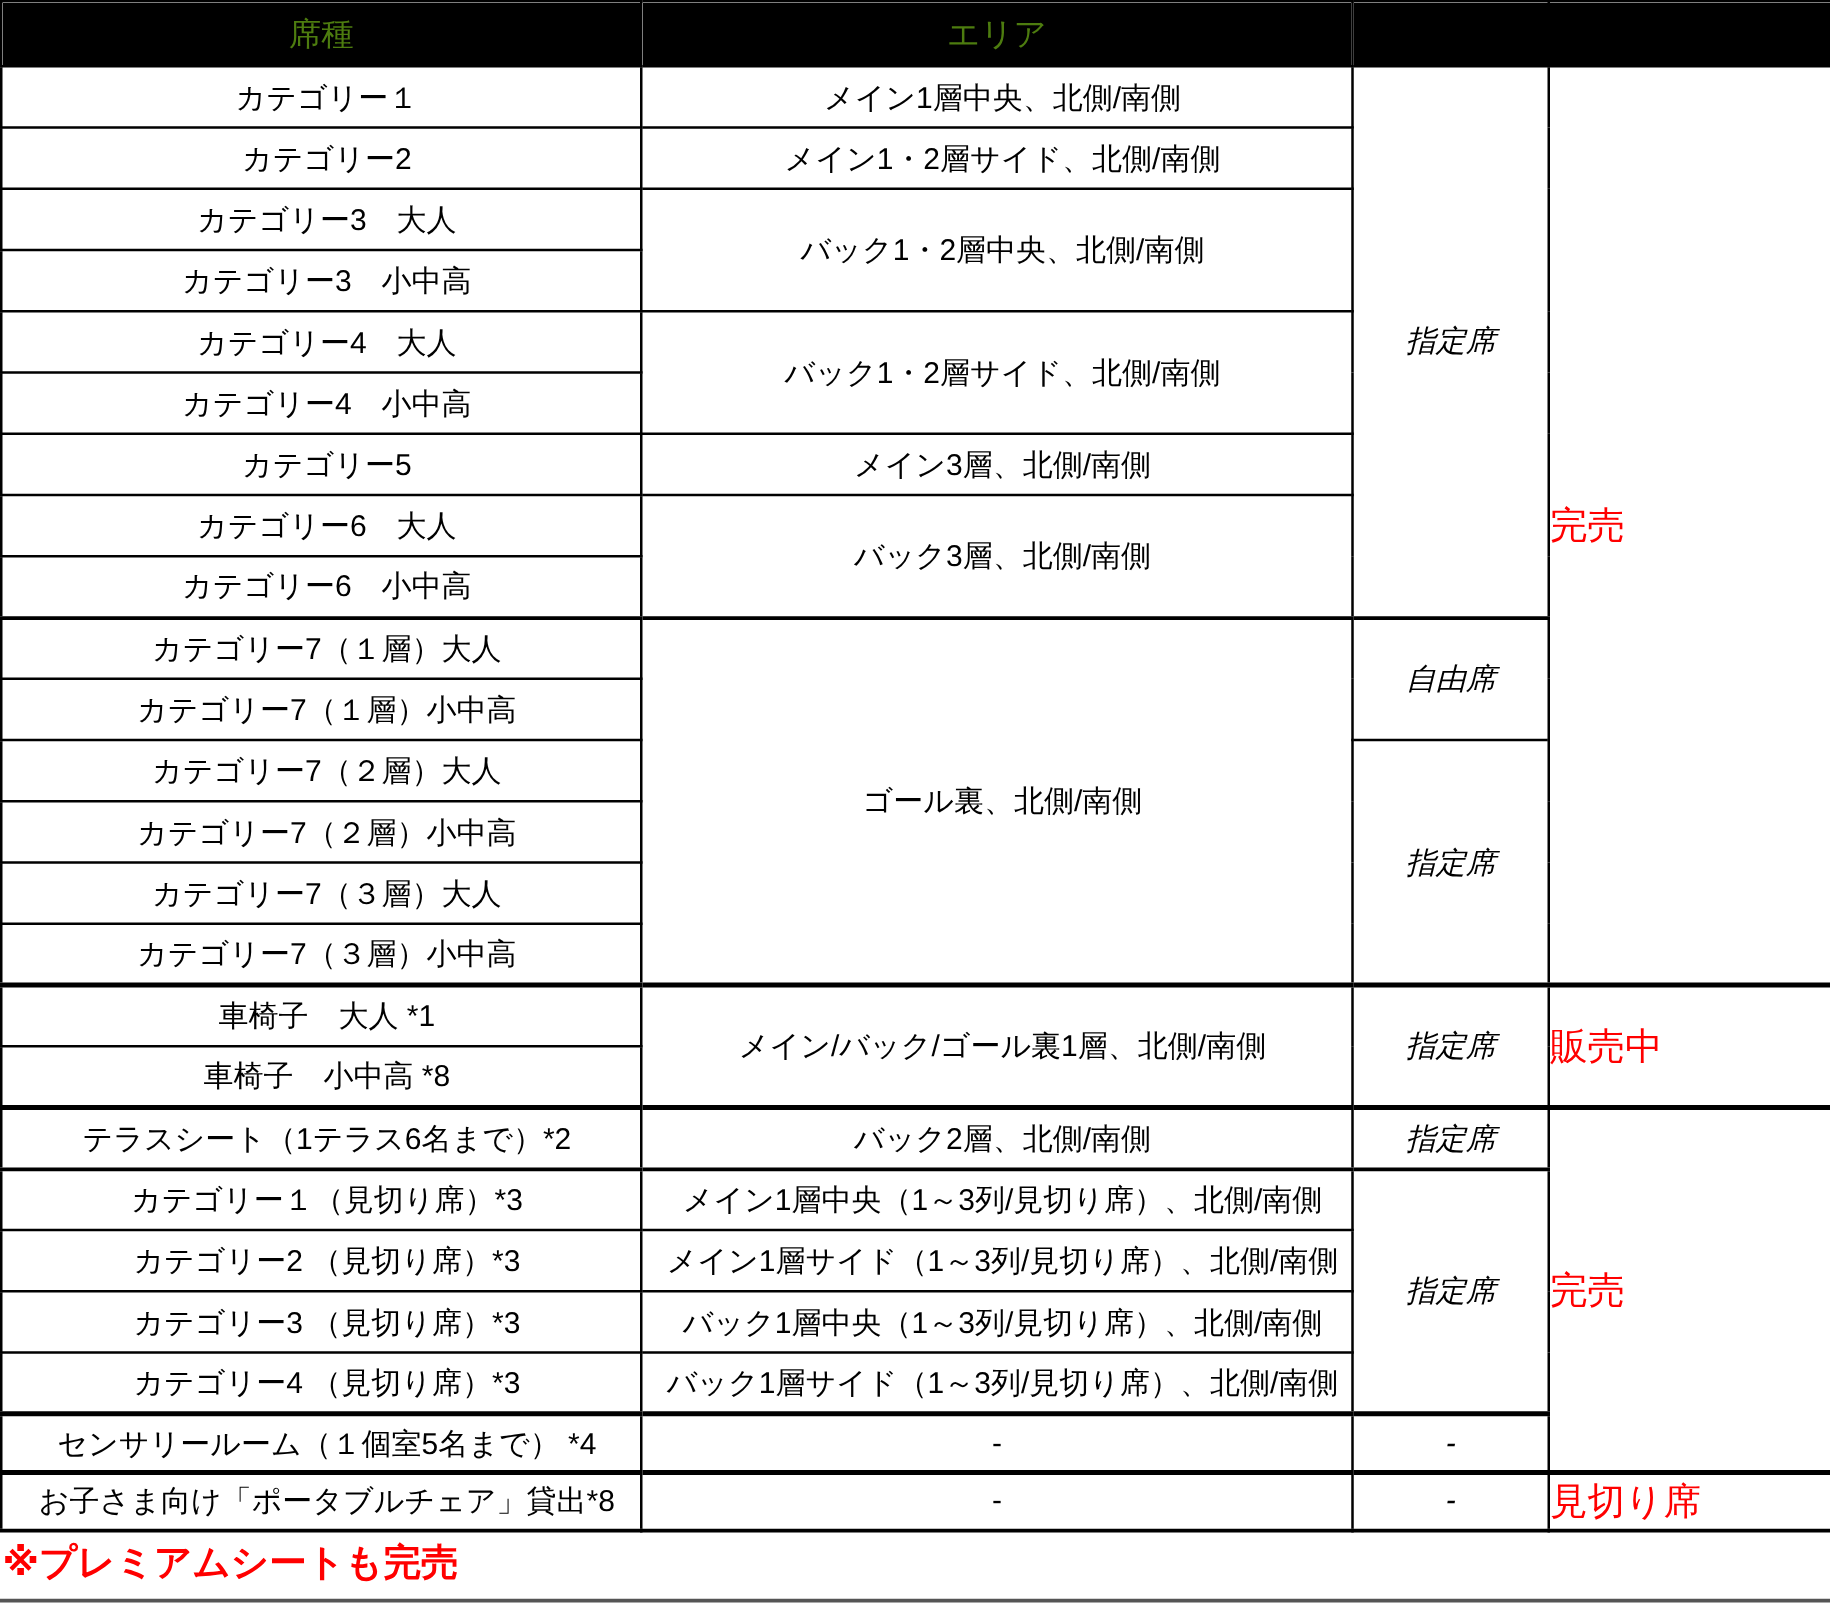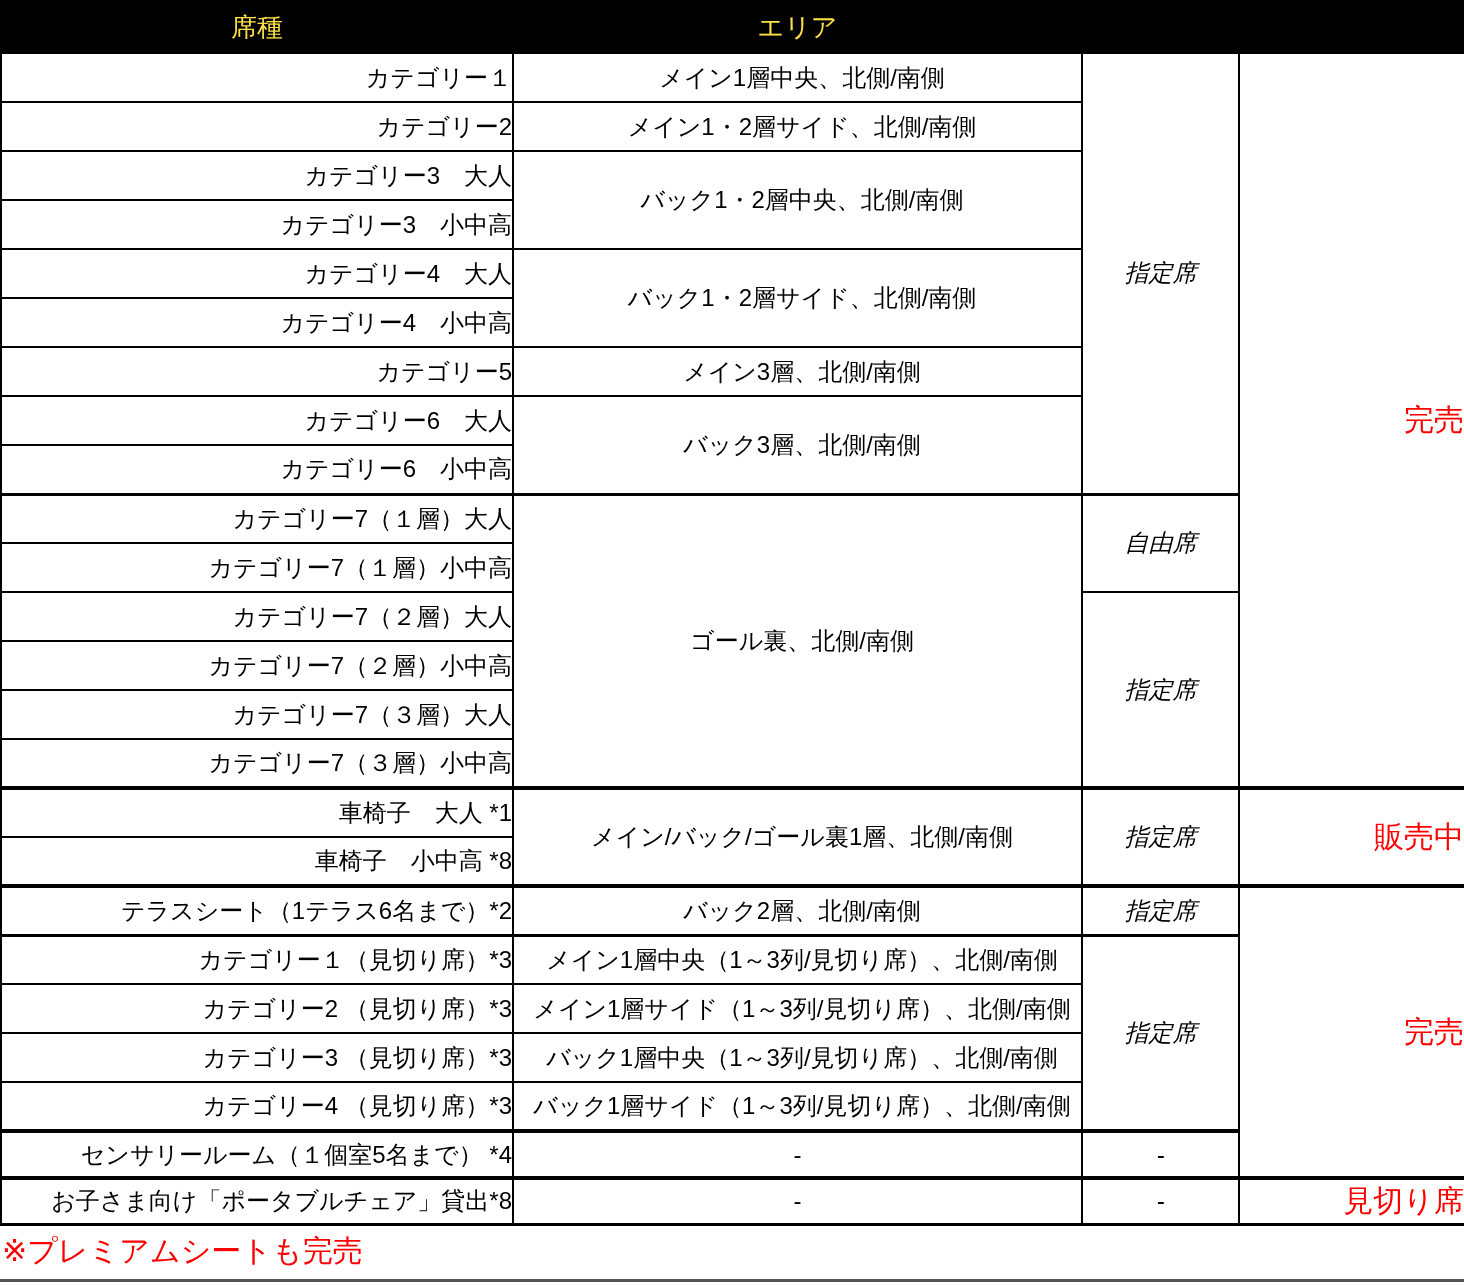--- a/index.html
+++ b/index.html
@@ -21,46 +21,46 @@
     border:2px solid #000;
     font-size:24px;
     font-weight:normal;
     vertical-align:middle;
     padding:0;
     overflow:hidden;
     white-space:nowrap;
   }
   thead th{
     background:#000;
-    color:#fde047;
+    color:#4d7c0f;
     font-size:26px;
     height:50px;
     text-align:center;
     border:2px solid #000;
   }
   thead th + th{border-left:1px solid #c2410c;}
   tbody tr{height:49px;}
   tr.short1{height:47px;}
   tr.short2{height:46px;}
-  td.seat{text-align:right;padding-left:9px;}
+  td.seat{text-align:center;padding-left:9px;}
   td.area{text-align:center;padding-left:9px;}
   td.c{text-align:center;}
   td.type{text-align:center;font-style:italic;}
   td.status{
-    text-align:right;
+    text-align:left;
     color:#ff0000;
     font-size:30px;
   }
   td.thick-top{border-top-width:4px;}
   td.med-top{border-top-width:3px;}
   table.ticket{border-bottom:3px solid #000;}
   .footnote{
     margin:6px 0 2px 2px;
     font-size:30px;
-    font-weight:normal;
+    font-weight:bold;
     color:#ff0000;
     line-height:38px;
   }
   .bottom-rule{
     margin-top:9px;
     height:3px;
     background:#555;
     width:1464px;
   }
 </style>

